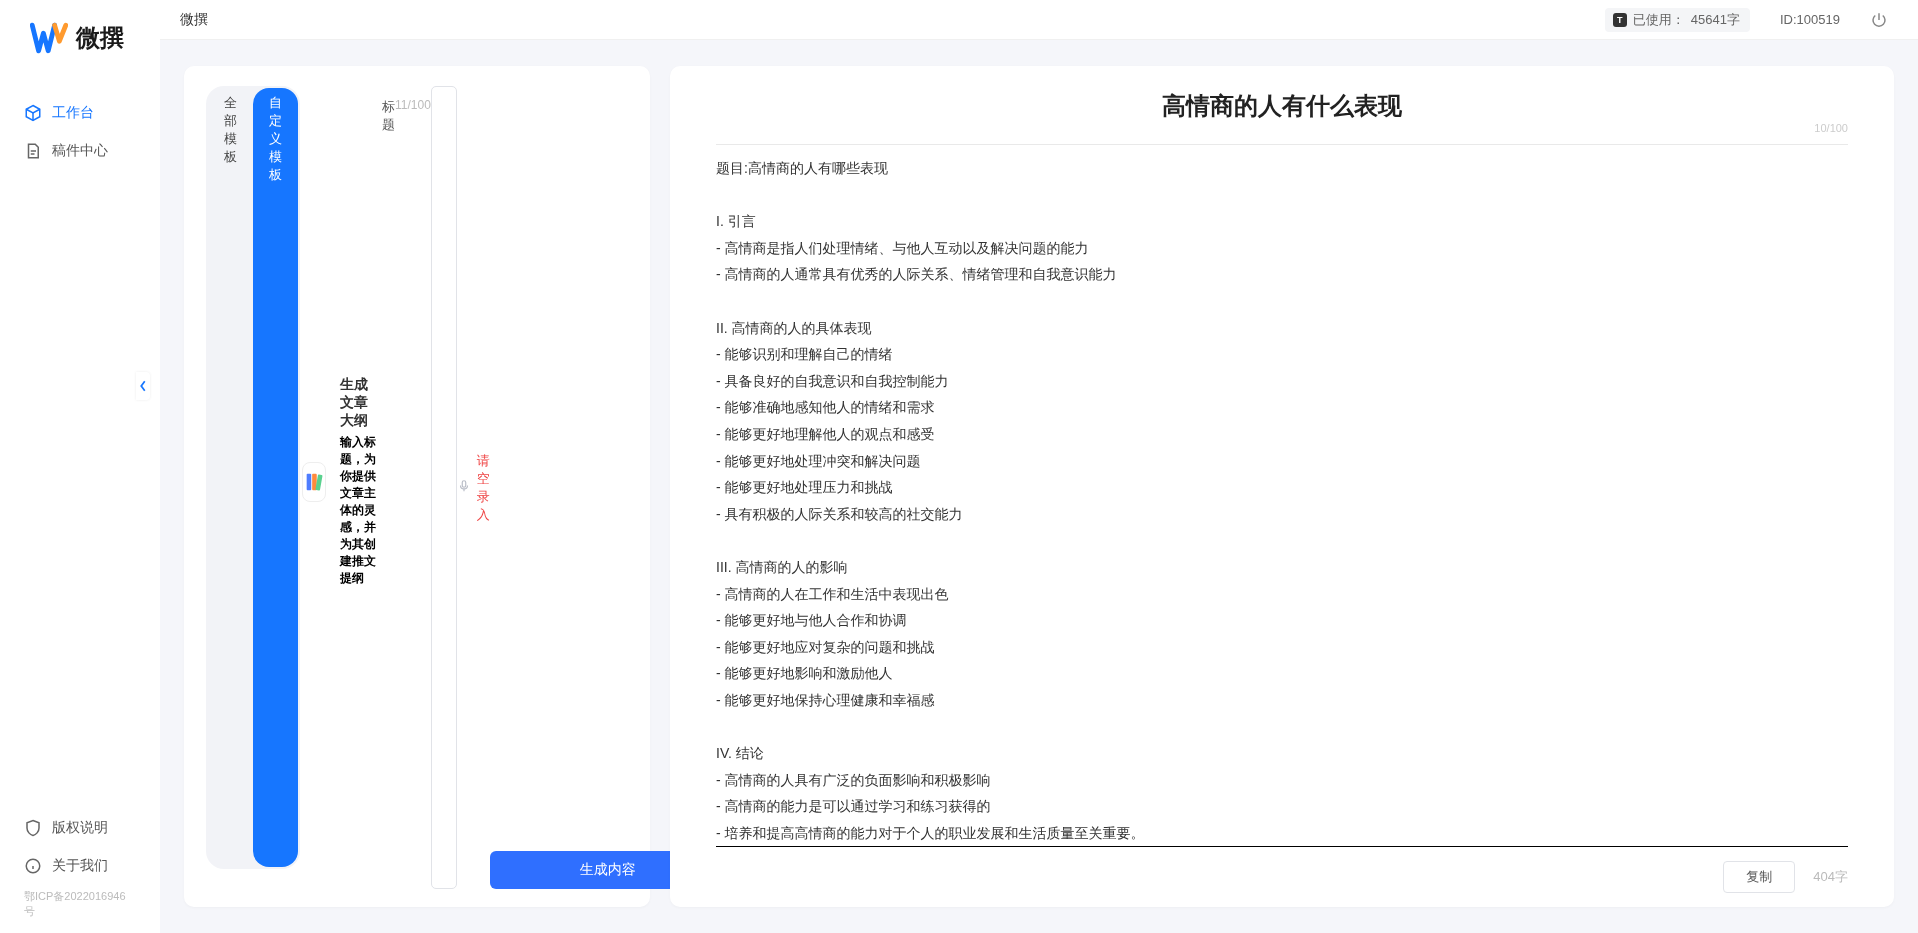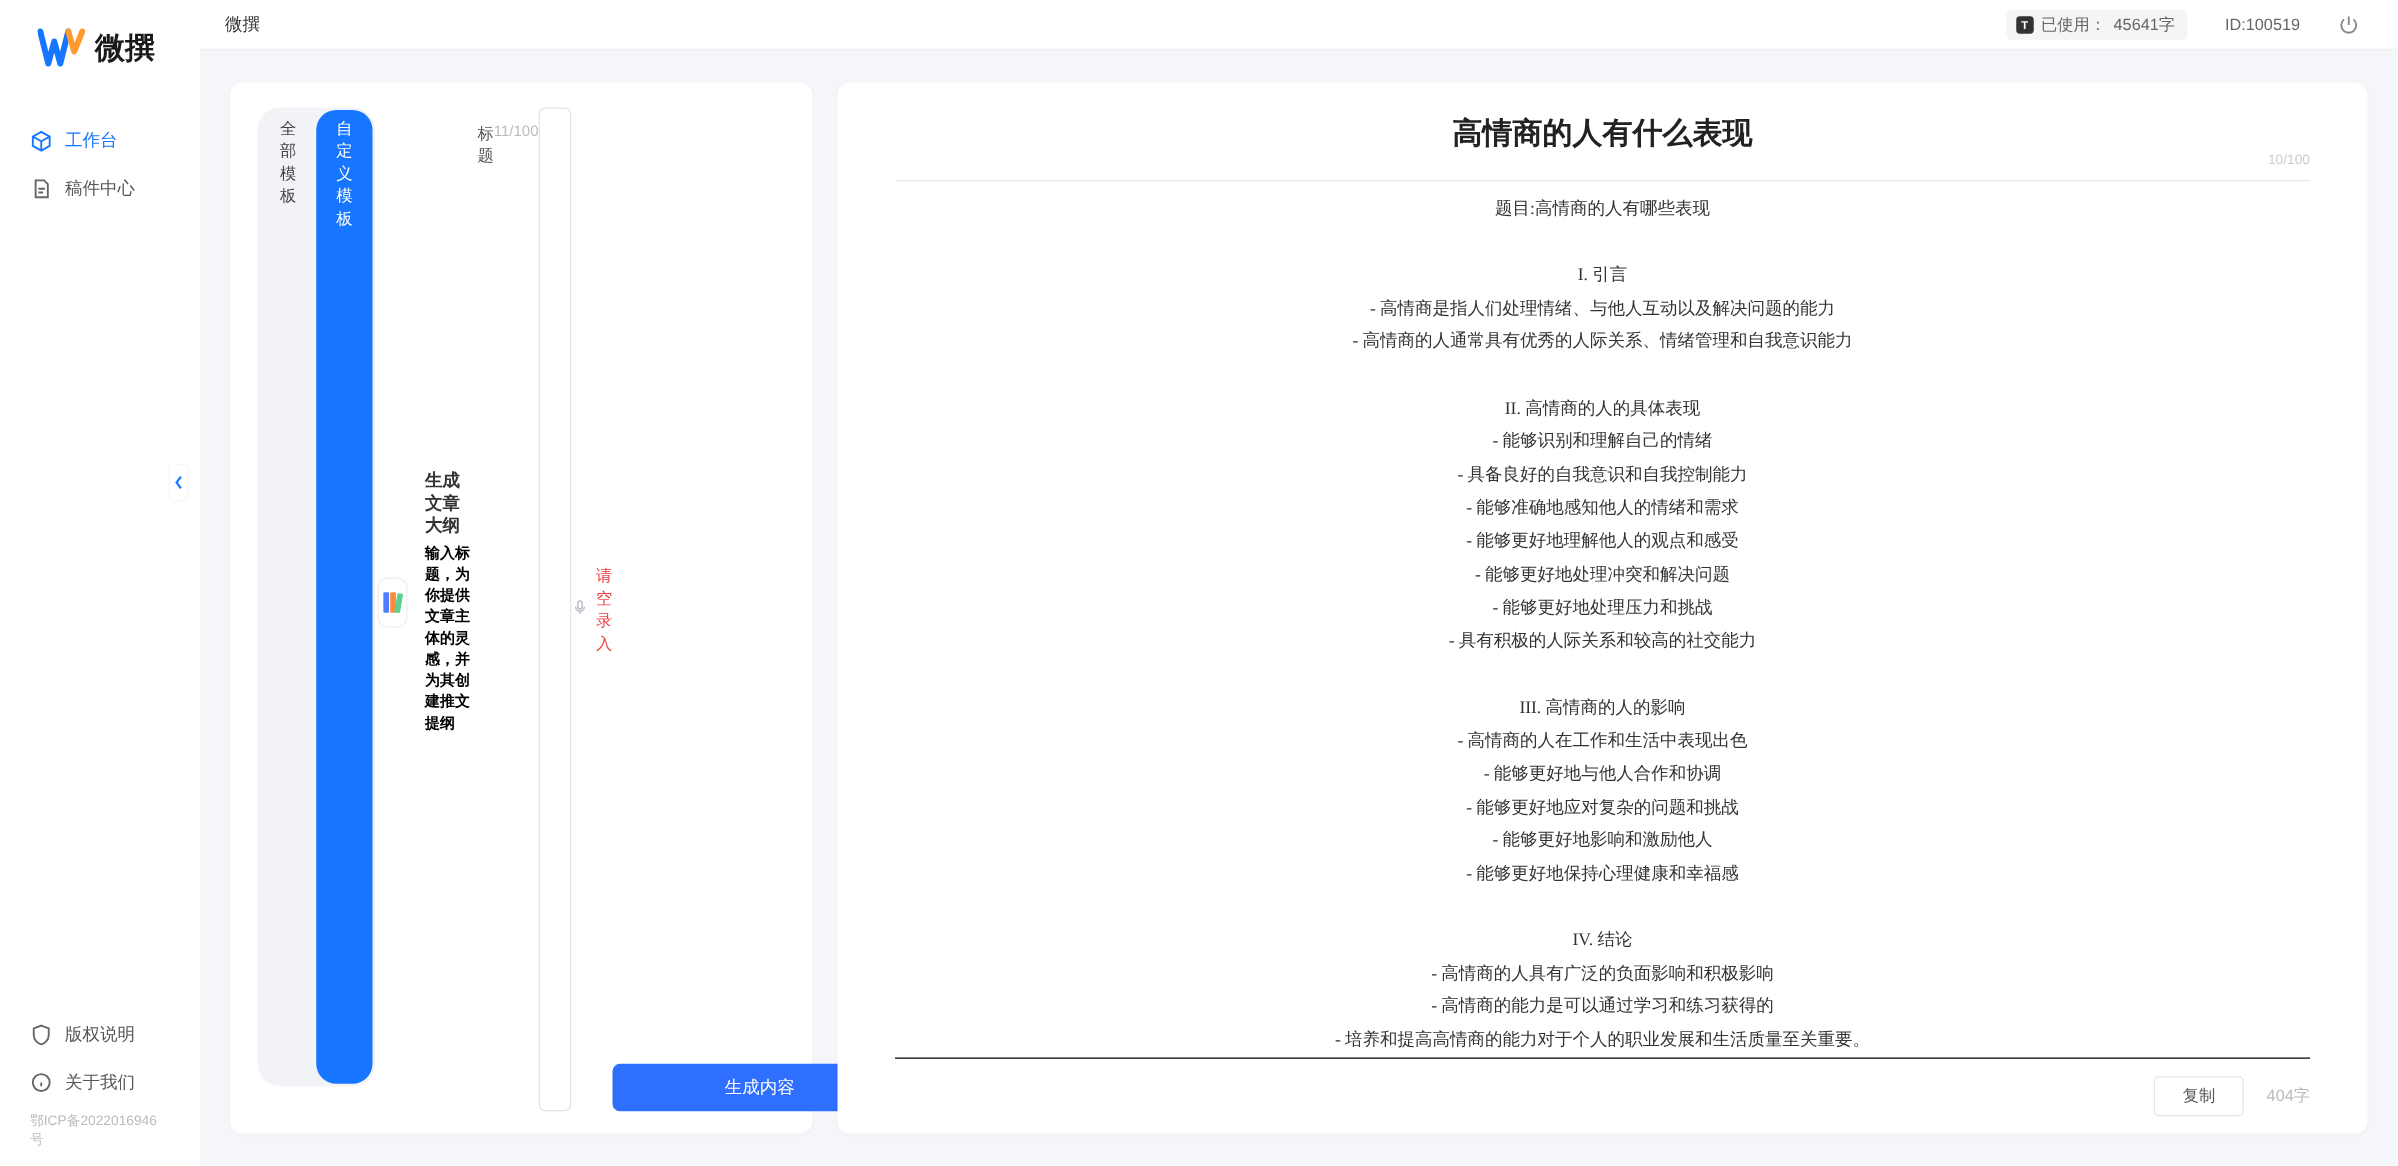--- a/index.html
+++ b/index.html
@@ -276,22 +276,21 @@
     }
     .doc-divider {
       border-top: 1px solid #e9e9e9;
       margin: 16px 0 10px;
     }
     .doc-body {
       font-size: 14px;
       color: #333;
       line-height: 1.9;
       white-space: pre-line;
-      font-family: Liberation Serif, serif;
-      text-align: center;
+      font-family: Liberation Sans, sans-serif;
     }
     .right-footer {
       margin-top: auto;
       border-top: 1px solid #000000;
       padding-top: 14px;
       display: flex;
       justify-content: flex-end;
       align-items: center;
       gap: 18px;
     }

